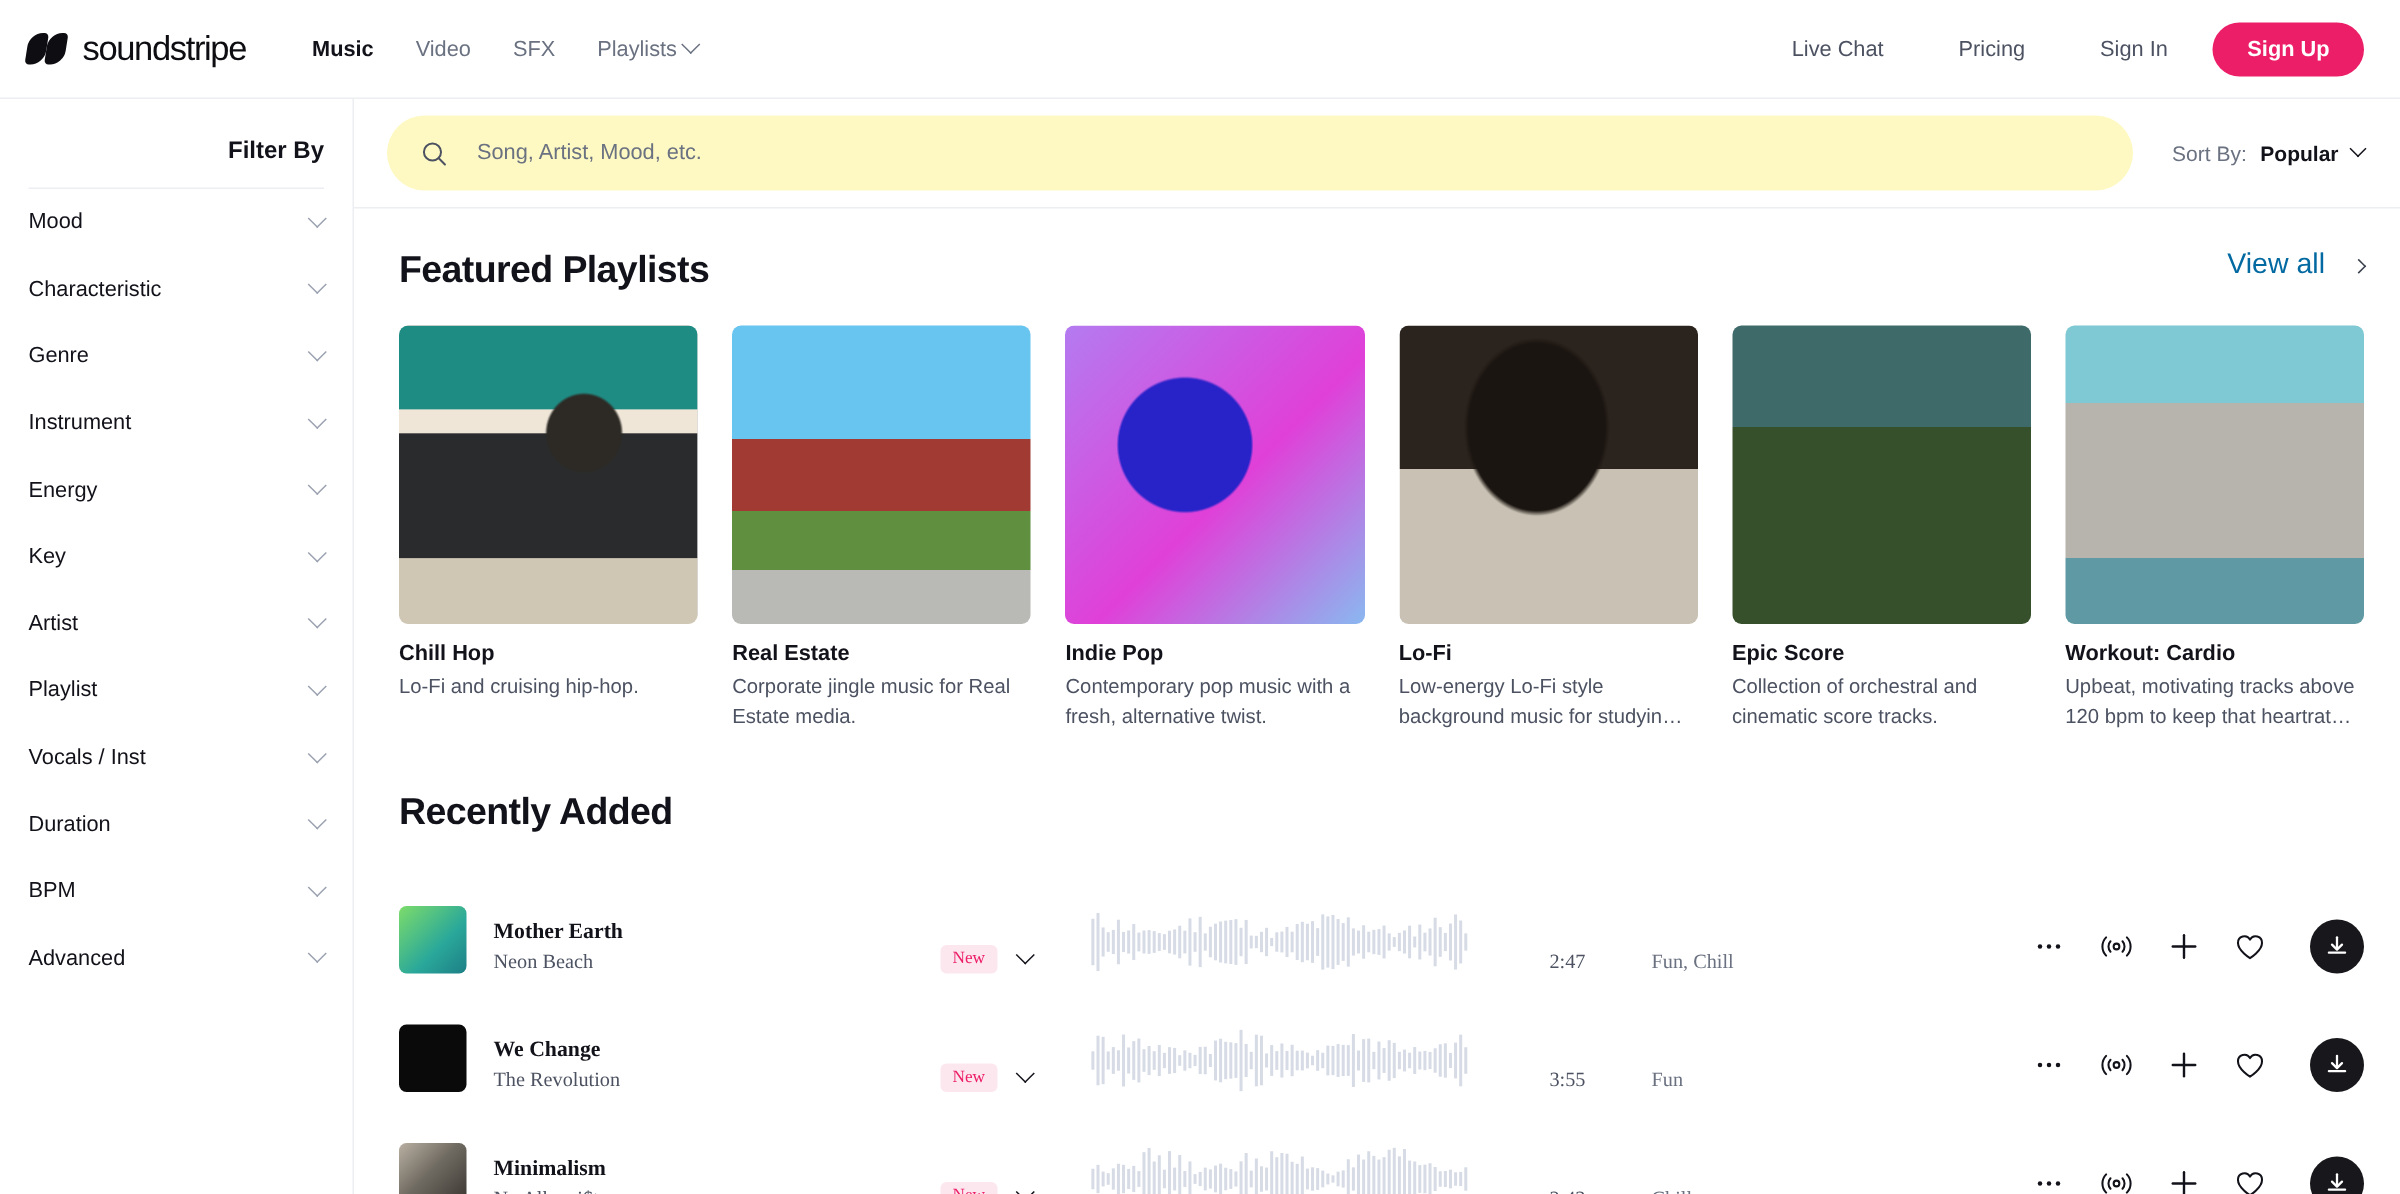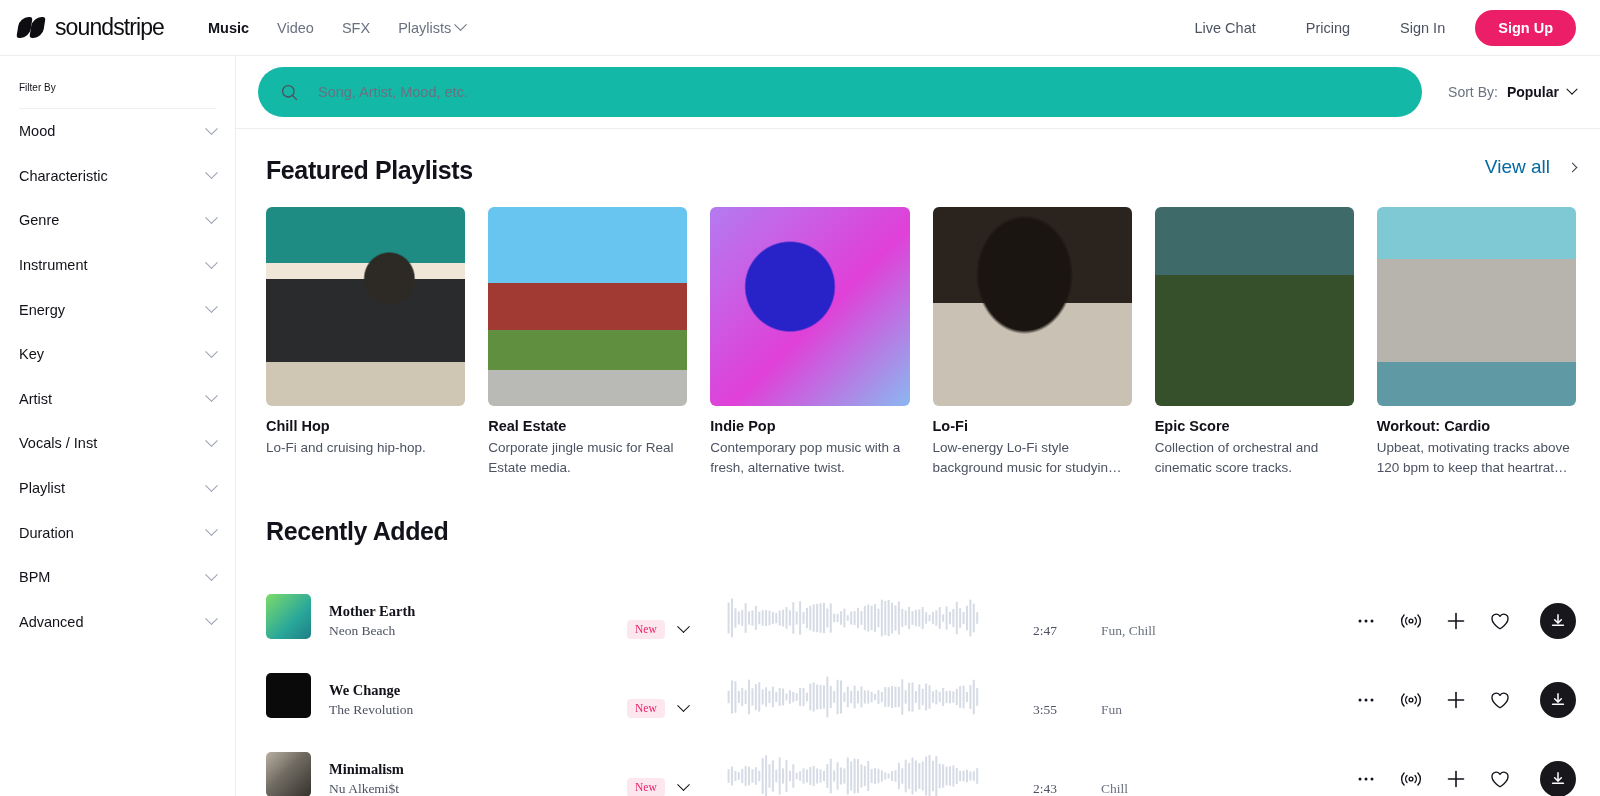--- a/index.html
+++ b/index.html
@@ -7,21 +7,21 @@
     width: 1600px; height: 796px;
     font-family: "Liberation Sans", sans-serif;
     background: #ffffff;
     color: #12121a;
     overflow: hidden;
   }
   body { position: relative; }
 
   
   #header {
-    height: 56px;
+    height: 66px;
     display: flex; align-items: center;
     padding: 0 24px 0 18px;
     border-bottom: 1px solid #eceef1;
     background: #fff;
     position: relative; z-index: 5;
   }
   #logo-wrap { display: flex; align-items: center; gap: 9px; margin-right: 44px; }
   .logo-mark { width: 28px; height: 21px; position: relative; }
   .logo-mark span {
     position: absolute; top: 0; width: 13px; height: 21px;
@@ -56,23 +56,24 @@
   #body-wrap { display: flex; height: 740px; }
 
   
   #sidebar {
     width: 236px; flex: 0 0 236px;
     border-right: 1px solid #eceef1;
     padding: 0 19px;
     background: #fff;
   }
   #filter-title {
-    font-size: 10px; font-weight: 400; color: #12121a;
+    font-size: 16px; font-weight: 700; color: #12121a;
     padding: 26px 0 15px 0;
     border-bottom: 1px solid #eceef1;
+    text-align: right;
   }
   .filter-row {
     display: flex; align-items: center; justify-content: space-between;
     padding: 14.3px 0 14.3px 0;
     cursor: pointer;
   }
   .filter-label { font-size: 14.5px; color: #12121a; }
   .filter-chev {
     width: 9px; height: 9px;
     border-right: 1.5px solid #9aa1b0; border-bottom: 1.5px solid #9aa1b0;
@@ -81,21 +82,21 @@
 
   
   #main { flex: 1; min-width: 0; background: #fff; }
 
   #searchbar-row {
     height: 73px; display: flex; align-items: center;
     padding: 0 24px 0 22px;
     border-bottom: 1px solid #eceef1;
   }
   #search-field {
-    flex: 1; height: 50px; background: #14b8a6; border-radius: 25px;
+    flex: 1; height: 50px; background: #fef9c3; border-radius: 25px;
     display: flex; align-items: center; padding: 0 22px; gap: 19px;
     cursor: text;
   }
   #search-input {
     border: none; background: transparent; outline: none; flex: 1;
     font-family: inherit; font-size: 14.5px; color: #12121a;
   }
   #search-input::placeholder { color: #6a7180; }
   #sort-wrap { display: flex; align-items: center; gap: 9px; margin-left: 26px; }
   #sort-label { font-size: 14px; color: #6a7180; }
@@ -246,25 +247,25 @@
         </div>
         <div class="filter-row">
           <span class="filter-label">Key</span>
           <span class="filter-chev"></span>
         </div>
         <div class="filter-row">
           <span class="filter-label">Artist</span>
           <span class="filter-chev"></span>
         </div>
         <div class="filter-row">
+          <span class="filter-label">Playlist</span>
+          <span class="filter-chev"></span>
+        </div>
+        <div class="filter-row">
           <span class="filter-label">Vocals / Inst</span>
-          <span class="filter-chev"></span>
-        </div>
-        <div class="filter-row">
-          <span class="filter-label">Playlist</span>
           <span class="filter-chev"></span>
         </div>
         <div class="filter-row">
           <span class="filter-label">Duration</span>
           <span class="filter-chev"></span>
         </div>
         <div class="filter-row">
           <span class="filter-label">BPM</span>
           <span class="filter-chev"></span>
         </div>

